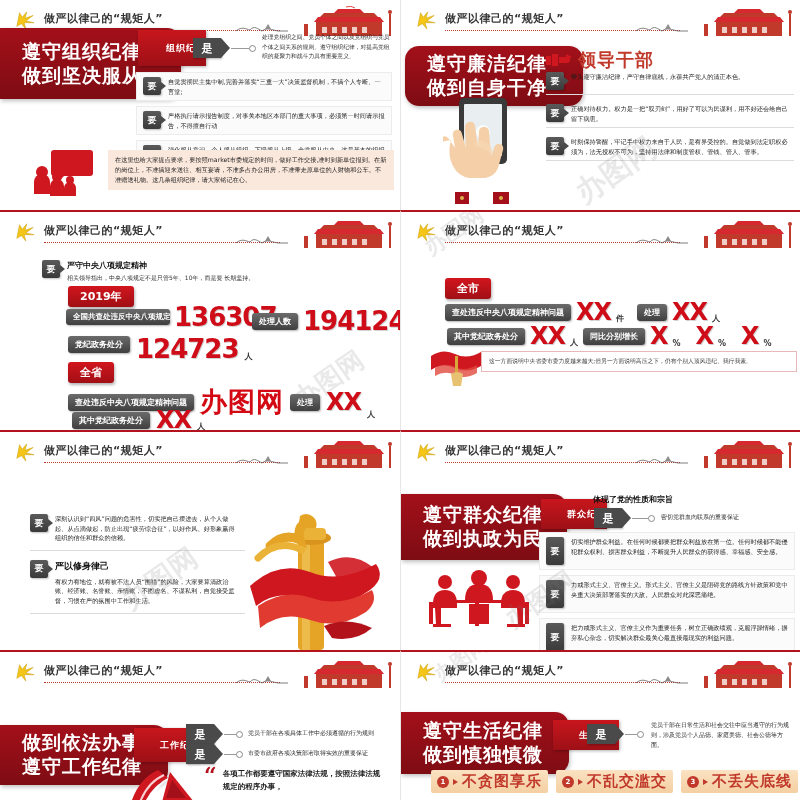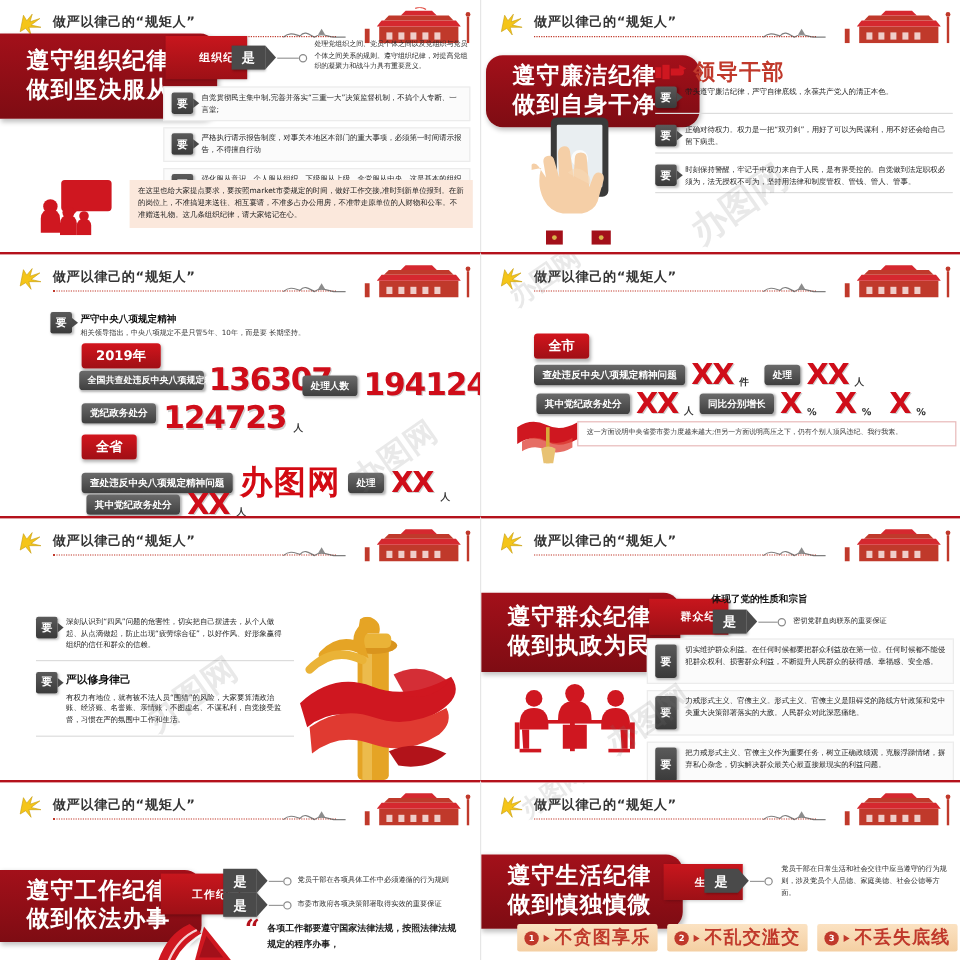--- a/index.html
+++ b/index.html
@@ -603,22 +603,22 @@
           <rect x="46" y="21" width="5" height="6" fill="#fff" opacity=".75"></rect>
           <rect x="56" y="21" width="5" height="6" fill="#fff" opacity=".75"></rect>
           <rect x="66" y="21" width="5" height="6" fill="#fff" opacity=".75"></rect>
           <rect x="76" y="21" width="5" height="6" fill="#fff" opacity=".75"></rect>
           <rect x="103" y="8" width="2" height="22" fill="#c0392b"></rect>
           <circle cx="104" cy="6" r="2" fill="#c0392b"></circle>
         </svg>
     </div>
 
     <div class="bigtitle" style="left:0;top:73px;width:132px;height:44px;">
+      <span>做到依法办事</span>
       <span>遵守工作纪律</span>
-      <span>做到依法办事</span>
     </div>
 
     <div class="tagchip" style="position:absolute;left:134px;top:76px;width:46px;height:34px;">
         <span>工作纪律</span>
       </div>
 
     <div class="shi" style="position:absolute;left:186px;top:72px;">
         <span>是</span>
       </div>
     <div class="connector" style="position:absolute;left:224px;top:82px;width:12px;"></div>

